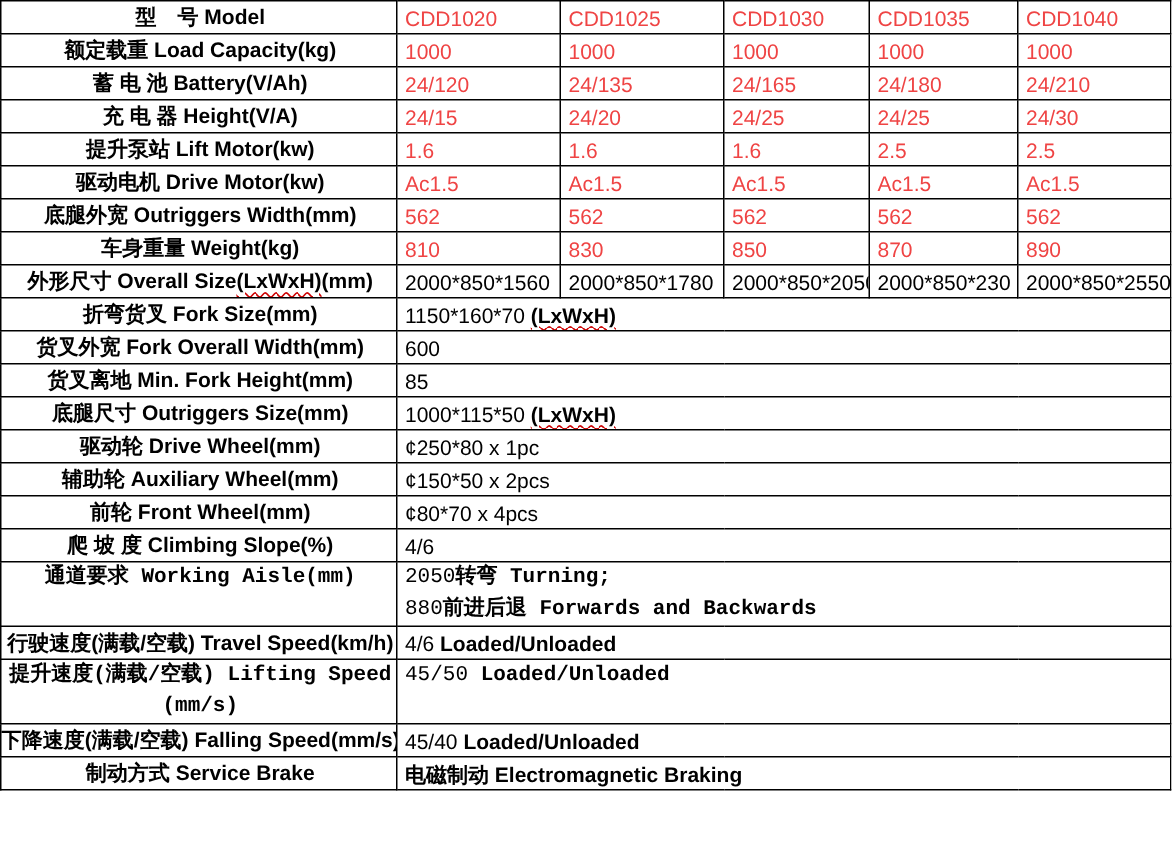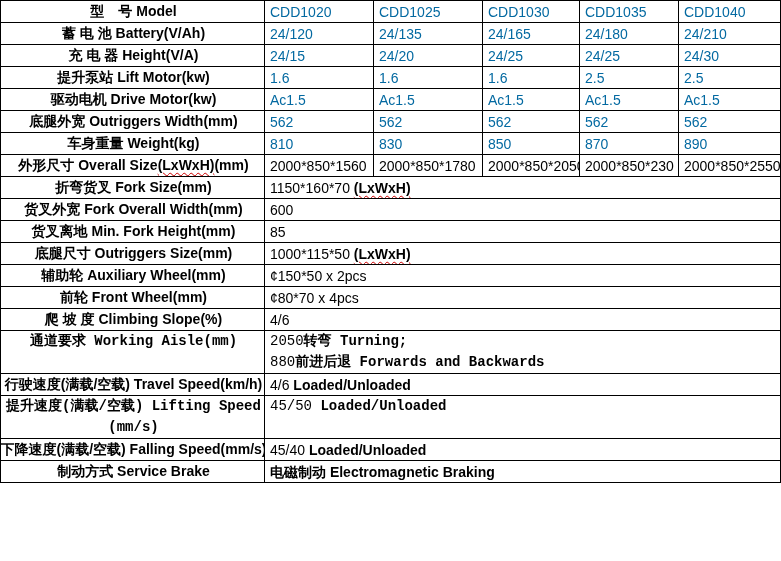--- a/index.html
+++ b/index.html
@@ -18,21 +18,21 @@
     vertical-align:middle;line-height:20px;padding:0;
   }
   tr{height:20px;}
   tr.tall{height:42px;}
   td.lc{font-weight:bold;padding:0 5px 0 7px;}
   td.vc{padding:0 4px 0 5px;font-weight:normal;}
   td.top{vertical-align:top;font-family:Liberation Mono, monospace;}
   .lr{display:flex;justify-content:center;line-height:21px;}
   .vl{line-height:21px;}
   .b{font-weight:bold;}
-  .blue{color:#0369a1;}
+  .blue{color:#ef4444;}
   .wavy{
     text-decoration-line:underline;
     text-decoration-style:wavy;
     text-decoration-color:#CC0000;
     text-decoration-thickness:1px;
     text-underline-offset:2px;
   }
 </style>
 </head>
 <body>
@@ -56,20 +56,33 @@
           </div>
         </td>
     <td class="vc blue">CDD1020</td>
     <td class="vc blue">CDD1025</td>
     <td class="vc blue">CDD1030</td>
     <td class="vc blue">CDD1035</td>
     <td class="vc blue">CDD1040</td>
   </tr>
 
 
+  <tr>
+    <td class="lc">
+          <div class="lr">
+            <span>额定载重 Load Capacity</span>
+            <span>(kg)</span>
+          </div>
+        </td>
+    <td class="vc blue">1000</td>
+    <td class="vc blue">1000</td>
+    <td class="vc blue">1000</td>
+    <td class="vc blue">1000</td>
+    <td class="vc blue">1000</td>
+  </tr>
 
 
   <tr>
     <td class="lc">
           <div class="lr">
             <span>蓄 电 池 Battery</span>
             <span>(V/Ah)</span>
           </div>
         </td>
     <td class="vc blue">24/120</td>
@@ -196,20 +209,29 @@
   <tr>
     <td class="lc">
           <div class="lr">
             <span>底腿尺寸 Outriggers Size</span>
             <span>(mm)</span>
           </div>
         </td>
     <td class="vc" colspan="5"><span>1000*115*50 </span><span class="b wavy">(LxWxH)</span></td>
   </tr>
 
+  <tr>
+    <td class="lc">
+          <div class="lr">
+            <span>驱动轮 Drive Wheel</span>
+            <span>(mm)</span>
+          </div>
+        </td>
+    <td class="vc" colspan="5"><span>¢250*80 x 1pc</span><span class="b"></span></td>
+  </tr>
 
   <tr>
     <td class="lc">
           <div class="lr">
             <span>辅助轮 Auxiliary Wheel</span>
             <span>(mm)</span>
           </div>
         </td>
     <td class="vc" colspan="5"><span>¢150*50 x 2pcs</span><span class="b"></span></td>
   </tr>

